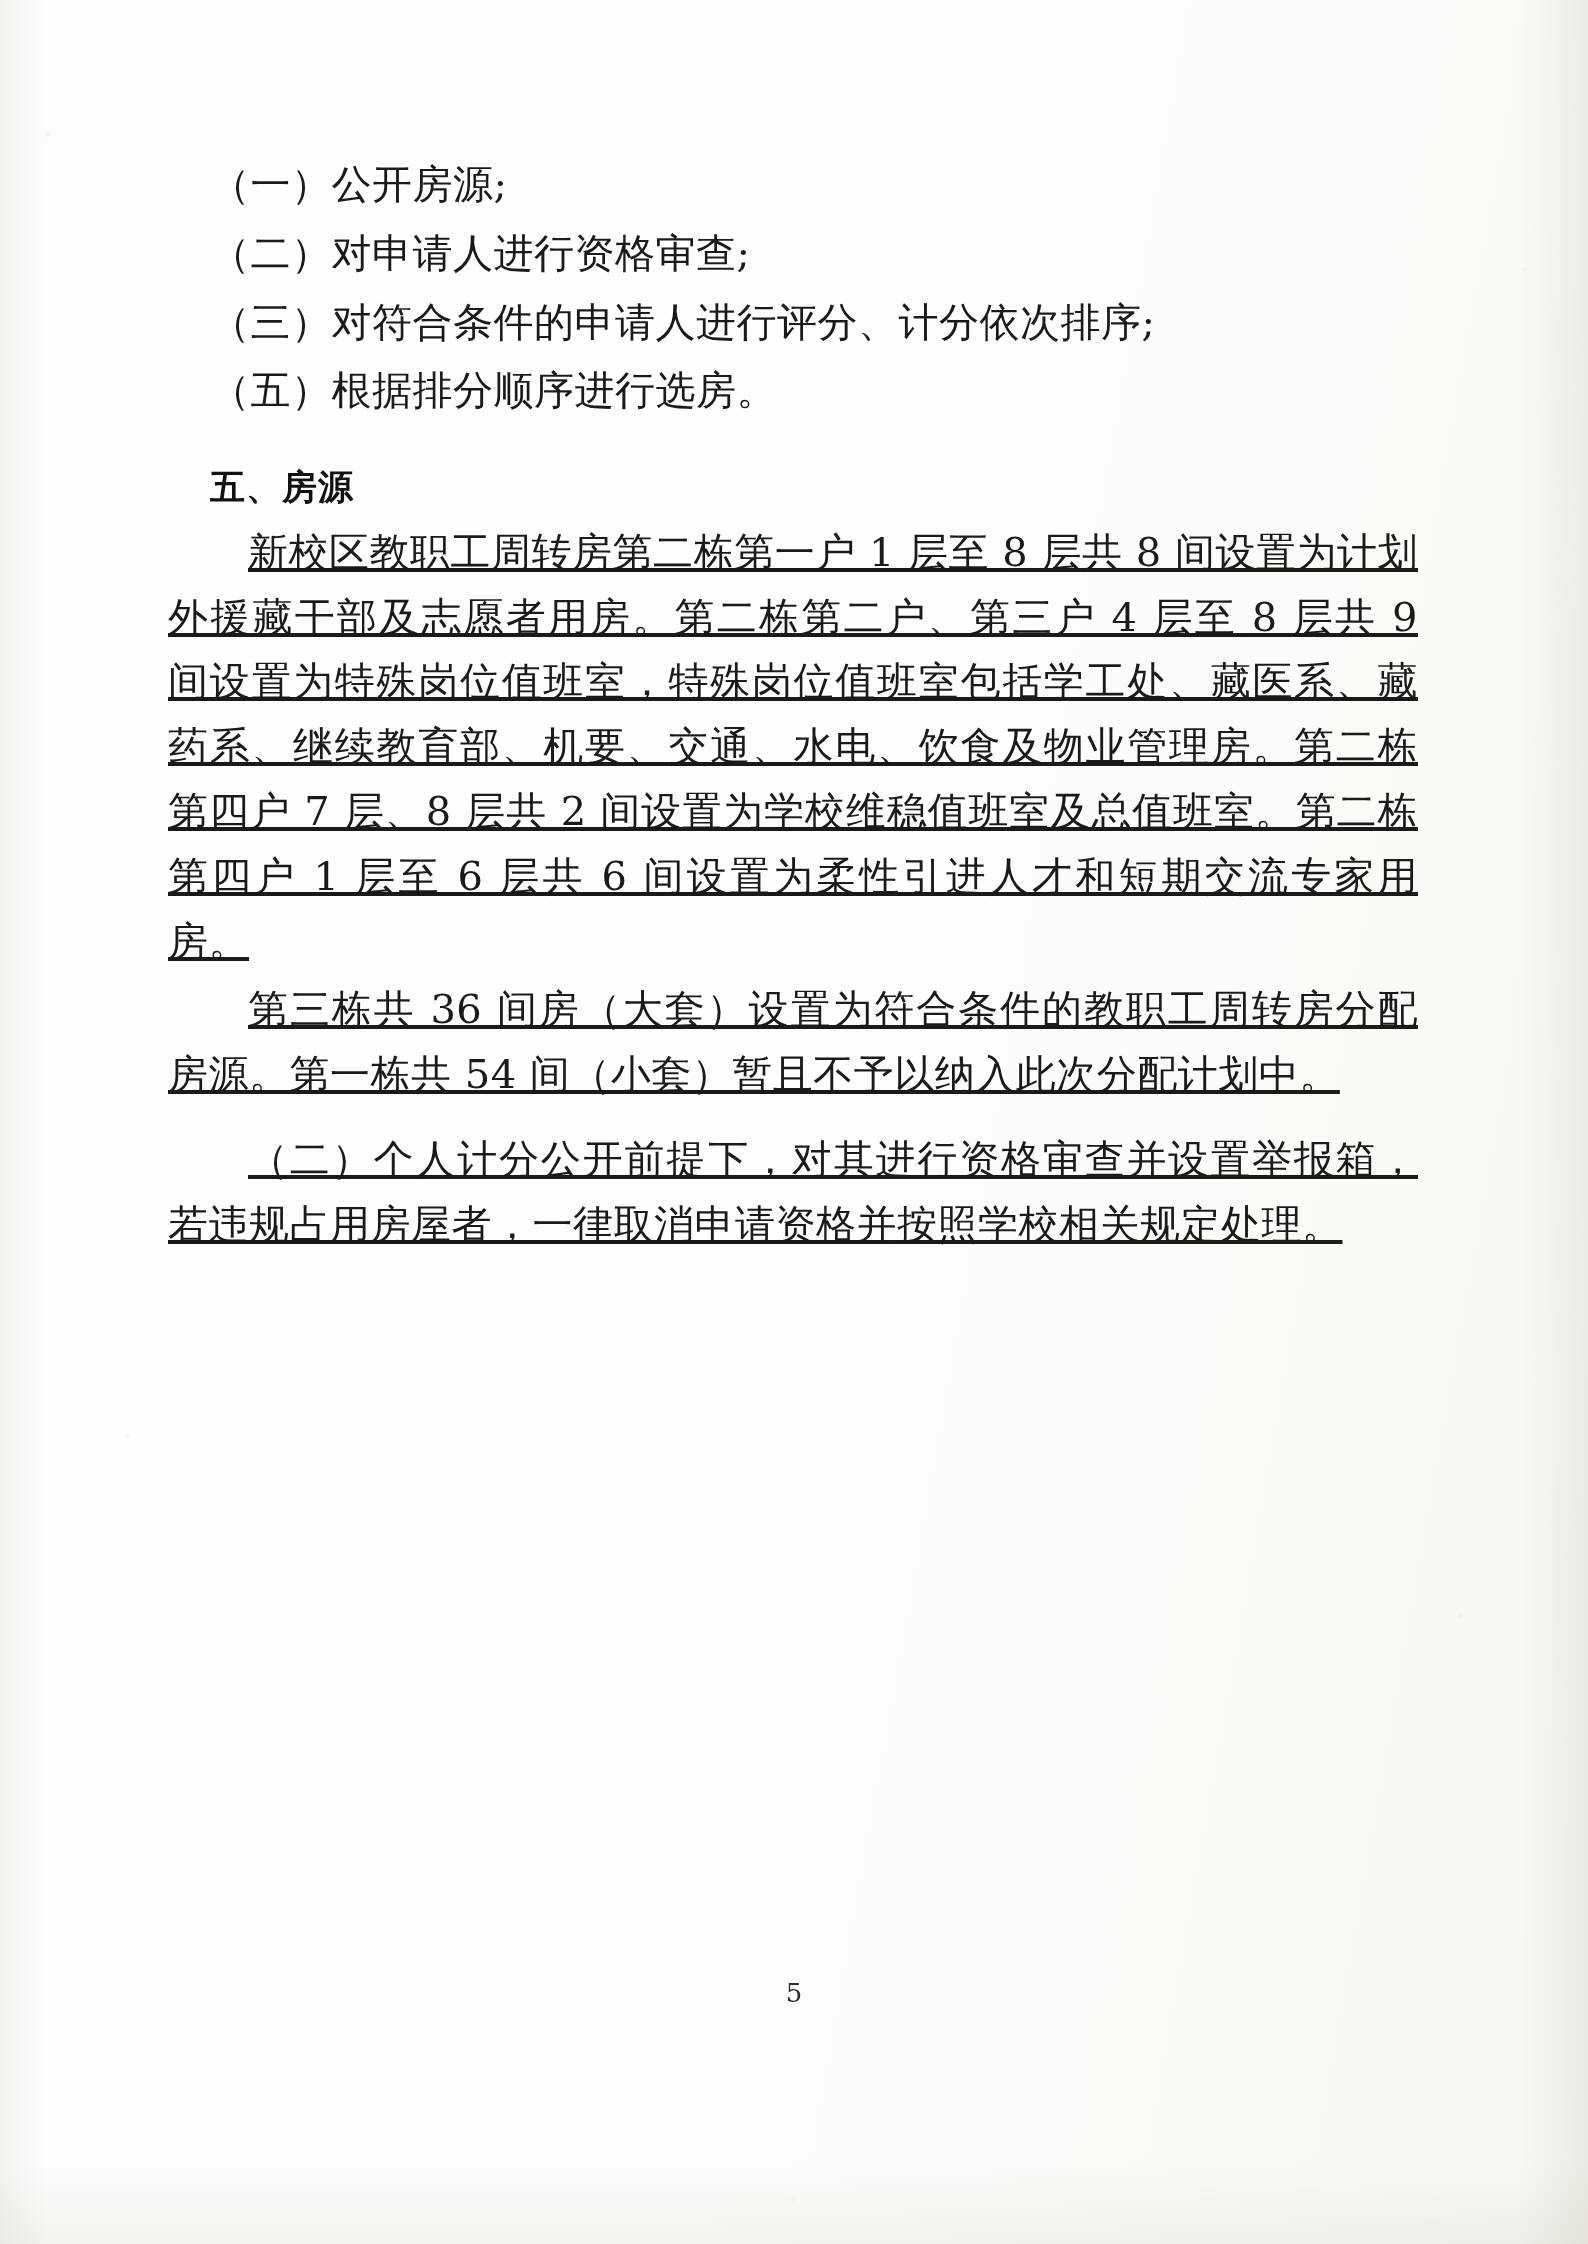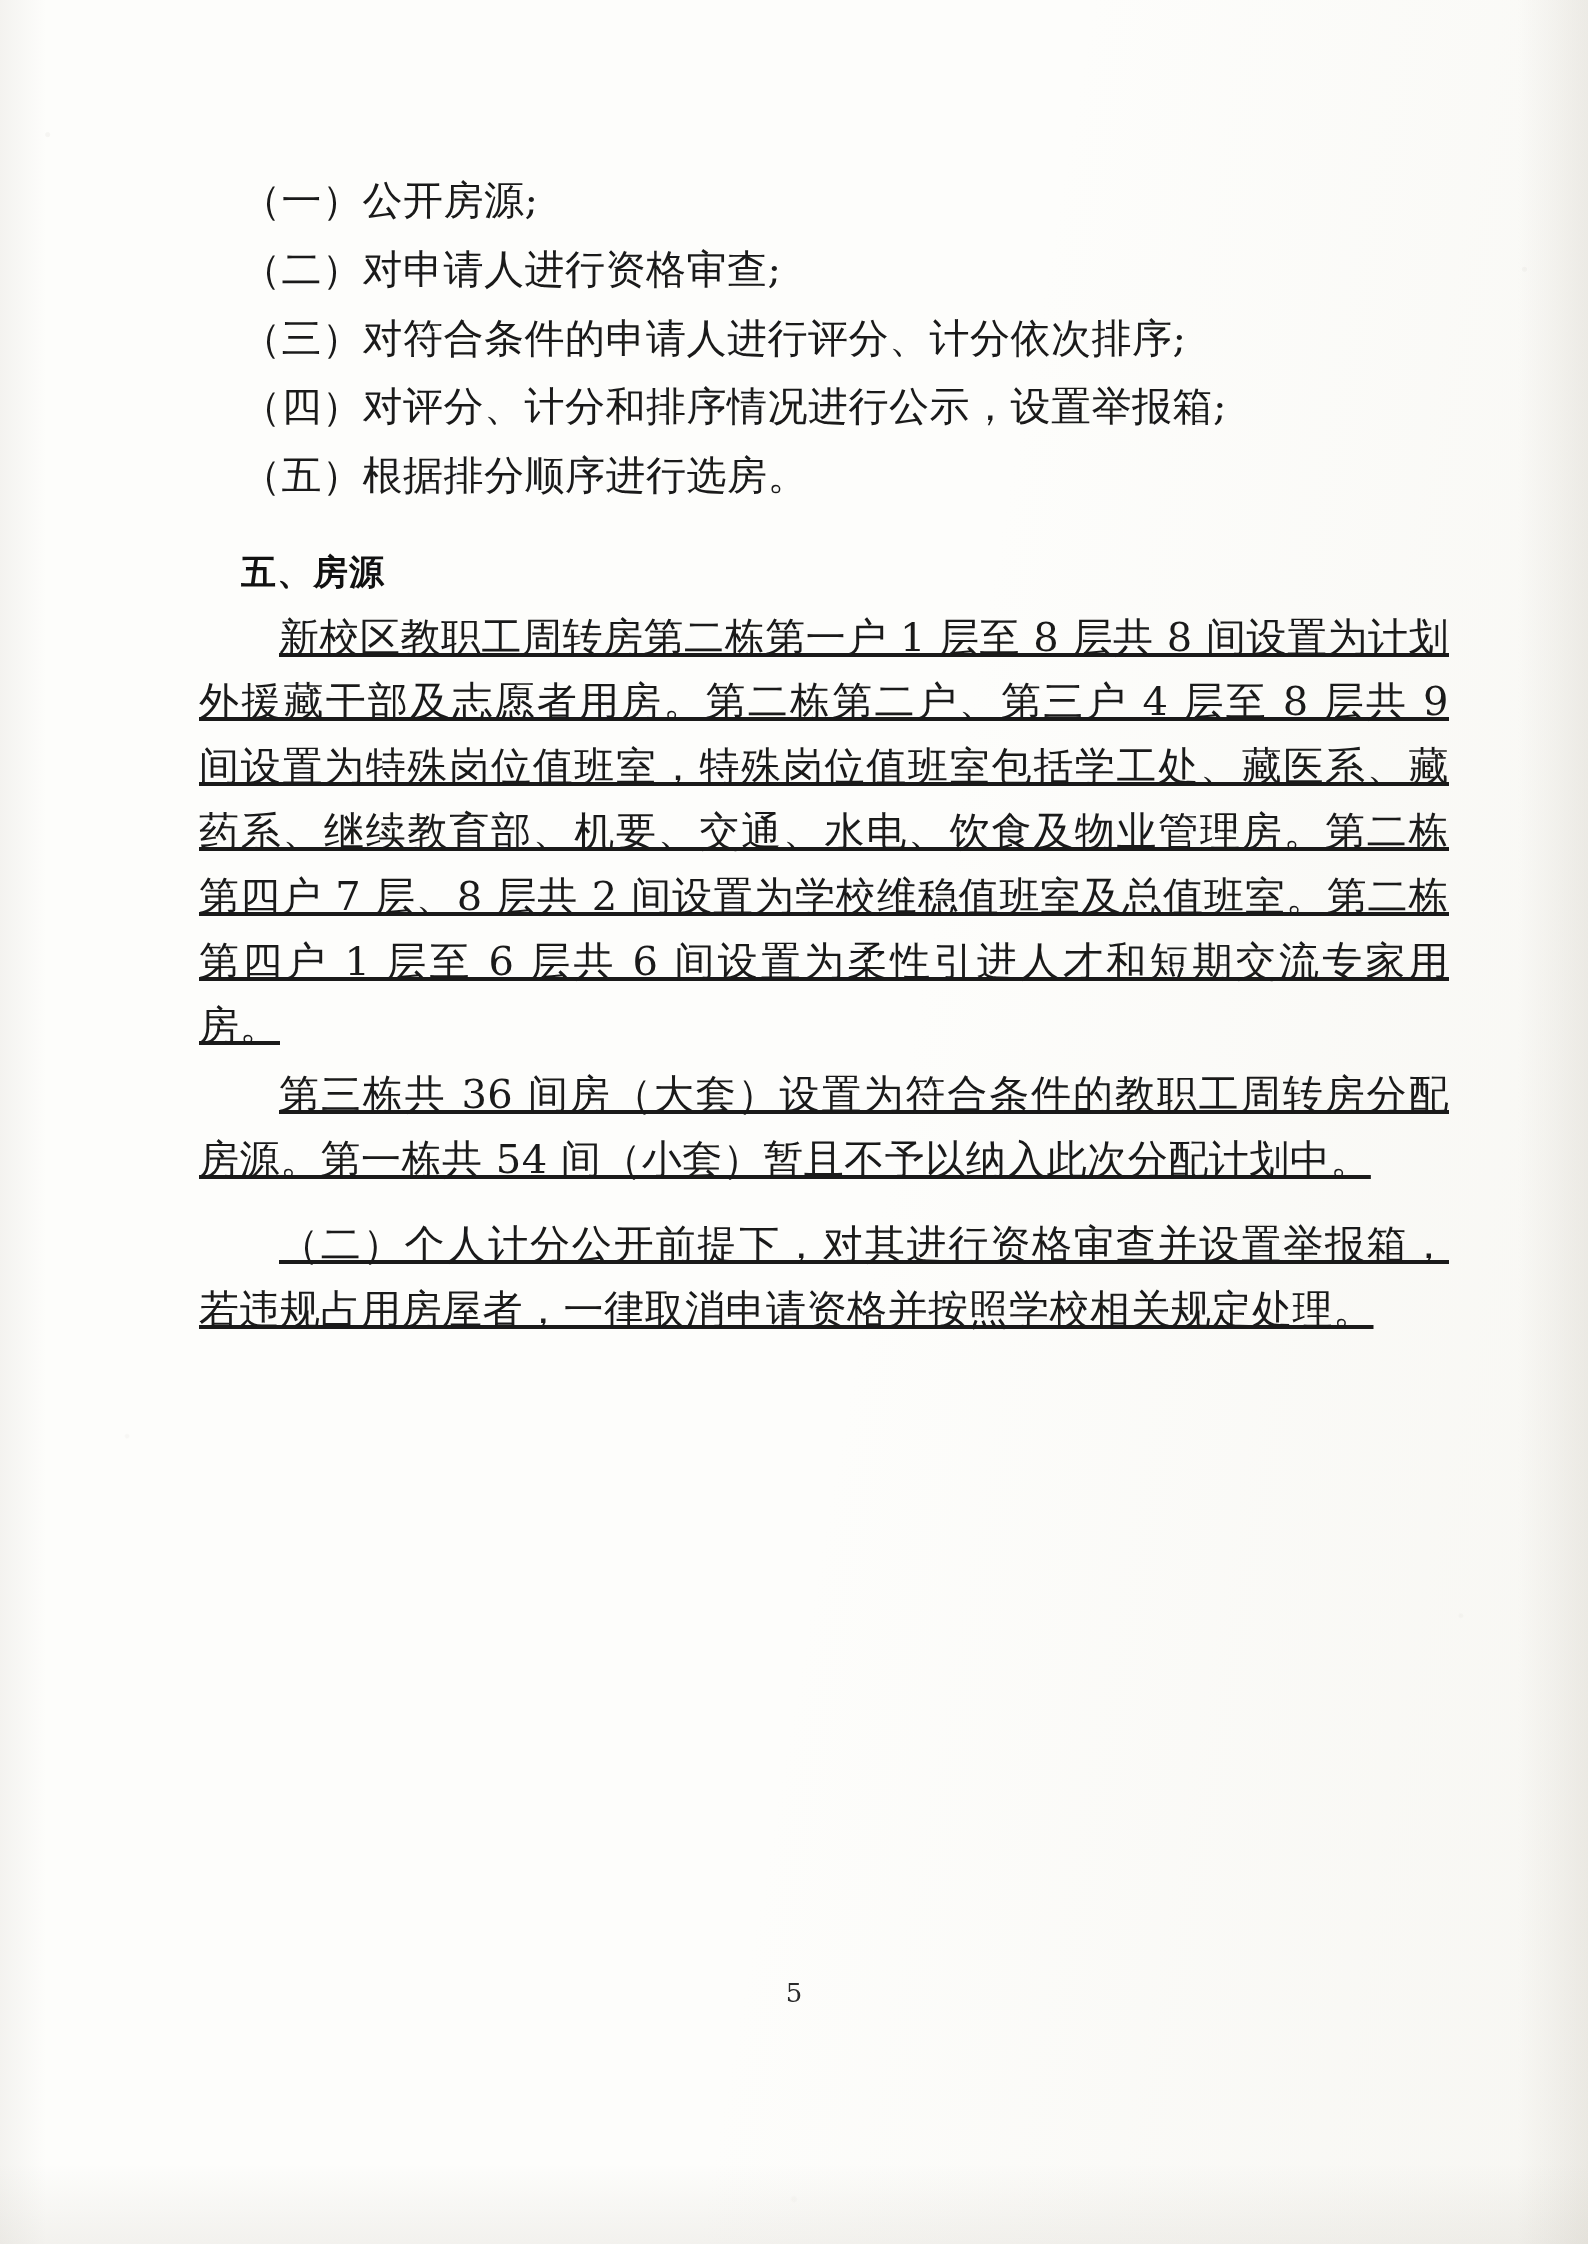--- a/index.html
+++ b/index.html
@@ -32,23 +32,22 @@
       radial-gradient(circle at 96% 12%, rgba(180,175,165,0.09) 0 2px, rgba(0,0,0,0) 3px),
       radial-gradient(circle at 8% 64%, rgba(180,175,165,0.08) 0 1.5px, rgba(0,0,0,0) 3px),
       radial-gradient(circle at 92% 72%, rgba(180,175,165,0.08) 0 1.5px, rgba(0,0,0,0) 3px),
       radial-gradient(circle at 50% 98%, rgba(190,185,175,0.07) 0 2px, rgba(0,0,0,0) 4px),
       linear-gradient(100deg, rgba(250,250,246,0) 55%, rgba(236,234,226,0.35) 100%);
   }
 
   .content {
     position: absolute;
     left: 168px;
-    top: 168px;
+    top: 152px;
     width: 1250px;
-    margin-left: 31px;
   }
 
   .para {
     font-size: 40px;
     line-height: 1.62;
     color: #1a1a1a;
     letter-spacing: 0.5px;
     margin: 0 0 4px 0;
     text-align: justify;
     text-justify: inter-ideograph;
@@ -121,21 +120,20 @@
   <div class="edge-shadow-left"></div>
   <div class="edge-shadow-right"></div>
   <div class="edge-shadow-bottom"></div>
 
   <div class="content">
 
     <div class="block">
       <p class="para indent-list">（一）公开房源;</p>
       <p class="para indent-list">（二）对申请人进行资格审查;</p>
       <p class="para indent-list">（三）对符合条件的申请人进行评分、计分依次排序;</p>
-      <p class="para indent-list">（四）对评分、计分和排序情况进行公示，设置举报箱;</p>
       <p class="para indent-list">（五）根据排分顺序进行选房。</p>
     </div>
 
     <div class="spacer-sm"></div>
 
     <h2 class="heading">五、房源</h2>
 
     <div class="block">
       <p class="para indent">新校区教职工周转房第二栋第一户 1 层至 8 层共 8 间设置为计划外援藏干部及志愿者用房。第二栋第二户、第三户 4 层至 8 层共 9 间设置为特殊岗位值班室，特殊岗位值班室包括学工处、藏医系、藏药系、继续教育部、机要、交通、水电、饮食及物业管理房。第二栋第四户 7 层、8 层共 2 间设置为学校维稳值班室及总值班室。第二栋第四户 1 层至 6 层共 6 间设置为柔性引进人才和短期交流专家用房。</p>
       <p class="para indent">第三栋共 36 间房（大套）设置为符合条件的教职工周转房分配房源。第一栋共 54 间（小套）暂且不予以纳入此次分配计划中。</p>

